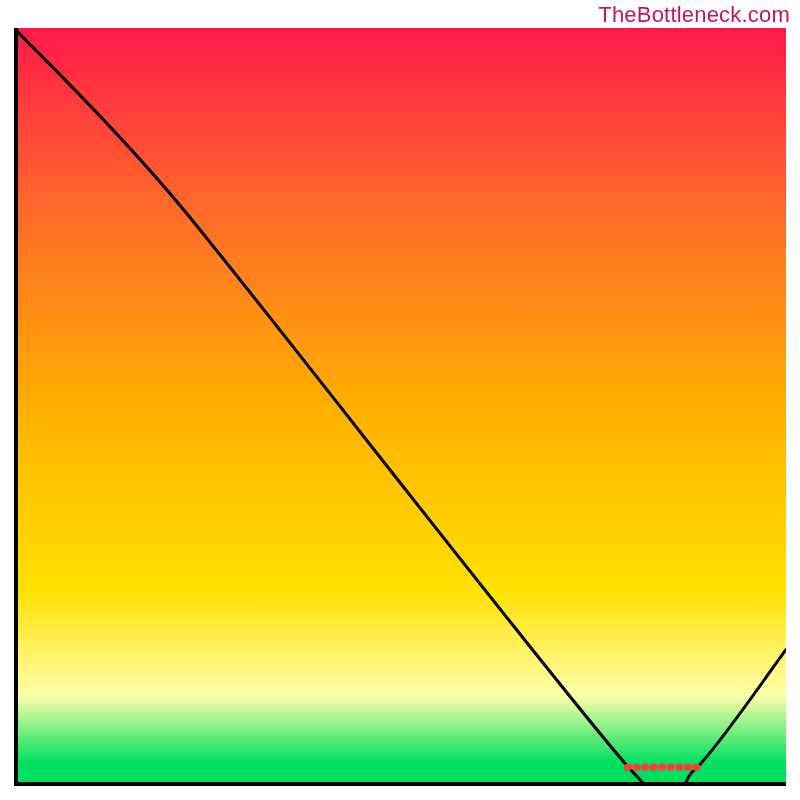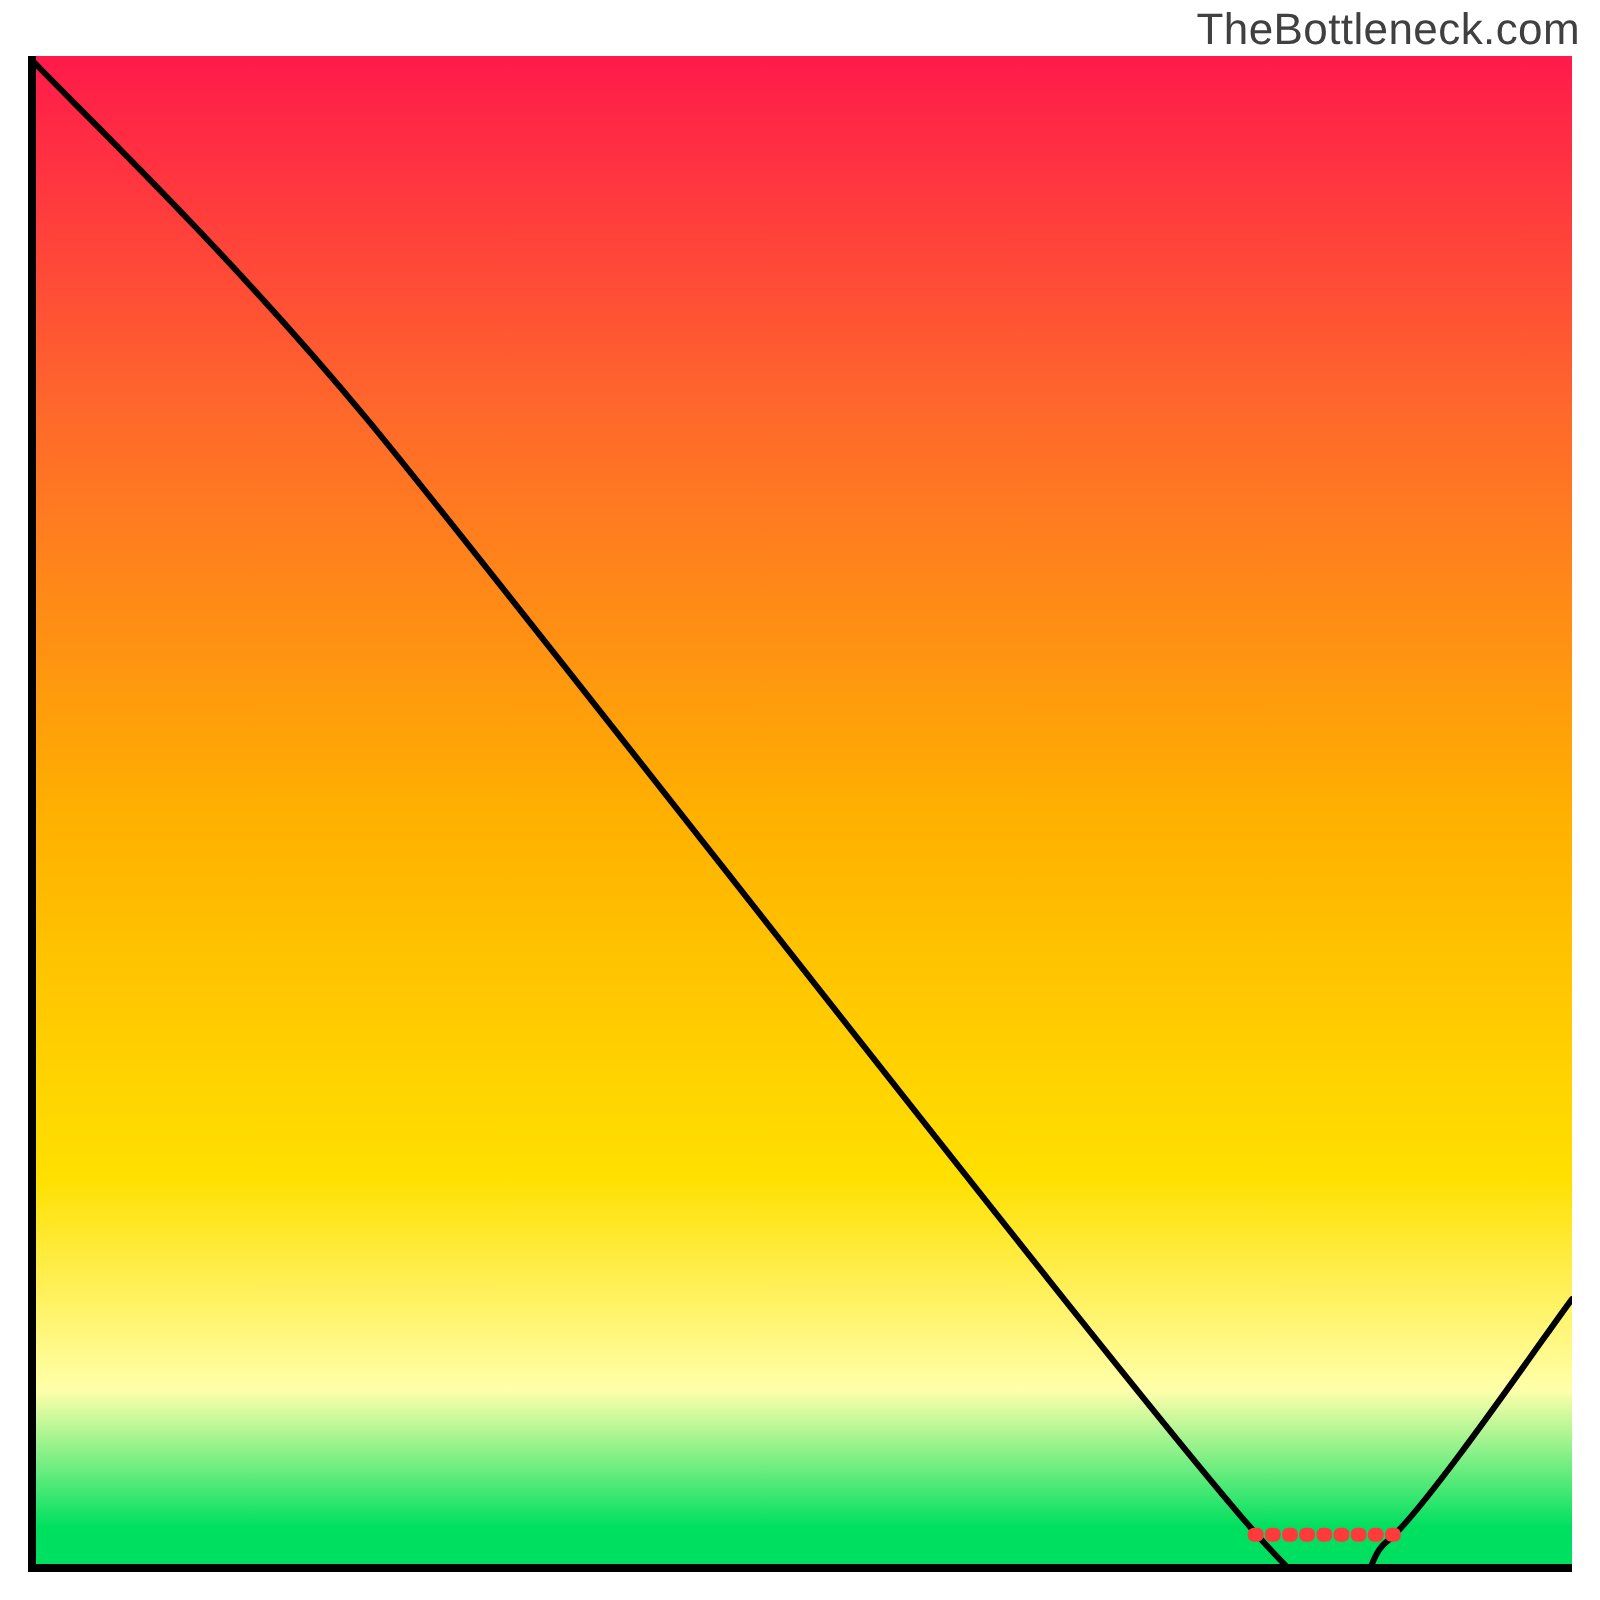--- a/index.html
+++ b/index.html
@@ -14,21 +14,21 @@
   .wrap {
     position: relative;
     width: 800px;
     height: 800px;
   }
   .attribution {
     position: absolute;
     top: 2px;
     right: 10px;
     font-size: 22px;
-    color: #404040;
+    color: #be185d;
     font-weight: 500;
     letter-spacing: 0.2px;
   }
   .chart-area {
     position: absolute;
     left: 14px;
     top: 28px;
     width: 772px;
     height: 758px;
   }

